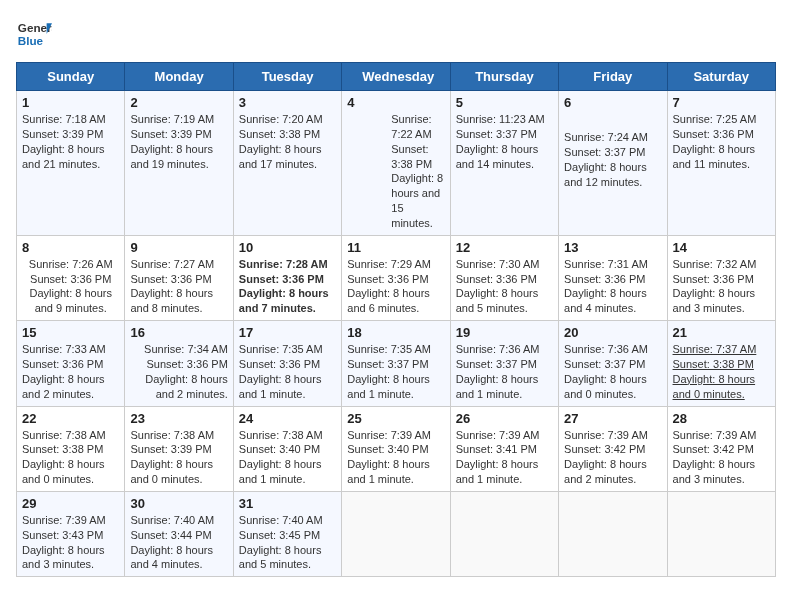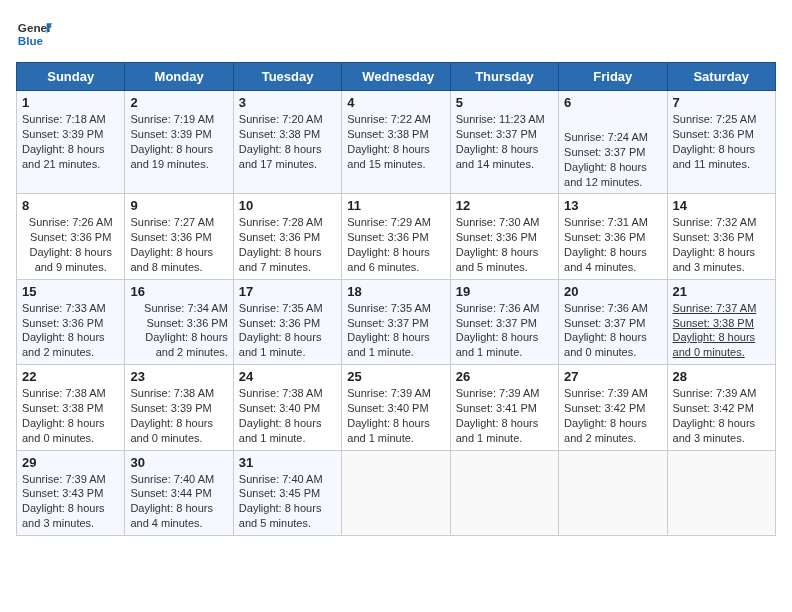--- a/index.html
+++ b/index.html
@@ -127,21 +127,21 @@
 Daylight: 8 hours and 19 minutes.</div>
         </td>
         <td>
           <span class="day-num">3</span>
           <div class="cell-text" style="white-space: pre-line;">Sunrise: 7:20 AM
 Sunset: 3:38 PM
 Daylight: 8 hours and 17 minutes.</div>
         </td>
         <td>
           <span class="day-num">4</span>
-          <div class="cell-text" style="white-space: pre-line;">Sunrise: 7:22 AM
+          <div class="cell-text" style="white-space: pre-line; margin-left: 44px;">Sunrise: 7:22 AM
 Sunset: 3:38 PM
 Daylight: 8 hours and 15 minutes.</div>
         </td>
         <td>
           <span class="day-num">5</span>
           <div class="cell-text" style="white-space: pre-line;">Sunrise: 11:23 AM
 Sunset: 3:37 PM
 Daylight: 8 hours and 14 minutes.</div>
         </td>
         <td>
@@ -165,21 +165,21 @@
 Daylight: 8 hours and 9 minutes.</div>
         </td>
         <td>
           <span class="day-num">9</span>
           <div class="cell-text" style="white-space: pre-line;">Sunrise: 7:27 AM
 Sunset: 3:36 PM
 Daylight: 8 hours and 8 minutes.</div>
         </td>
         <td>
           <span class="day-num">10</span>
-          <div class="cell-text" style="white-space: pre-line;">Sunrise: 7:28 AM
+          <div class="cell-text" style="white-space: pre-line; font-weight: bold;">Sunrise: 7:28 AM
 Sunset: 3:36 PM
 Daylight: 8 hours and 7 minutes.</div>
         </td>
         <td>
           <span class="day-num">11</span>
           <div class="cell-text" style="white-space: pre-line;">Sunrise: 7:29 AM
 Sunset: 3:36 PM
 Daylight: 8 hours and 6 minutes.</div>
         </td>
         <td>

